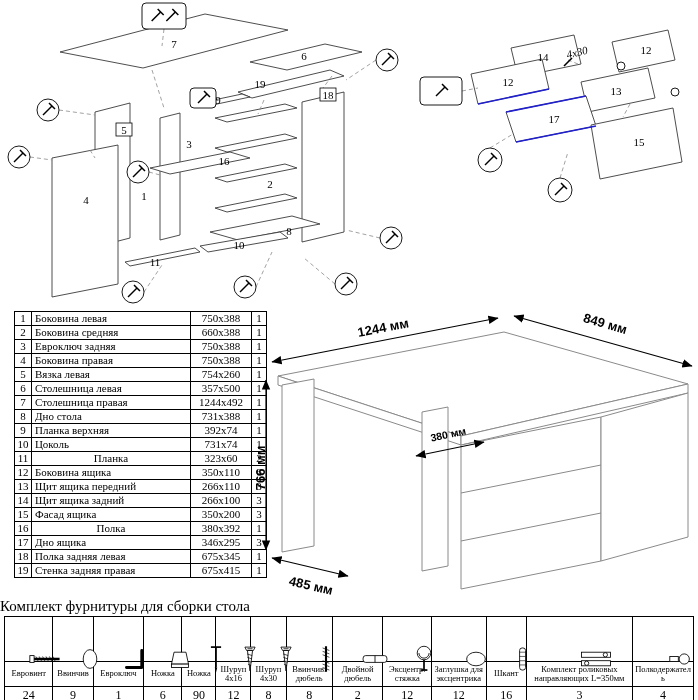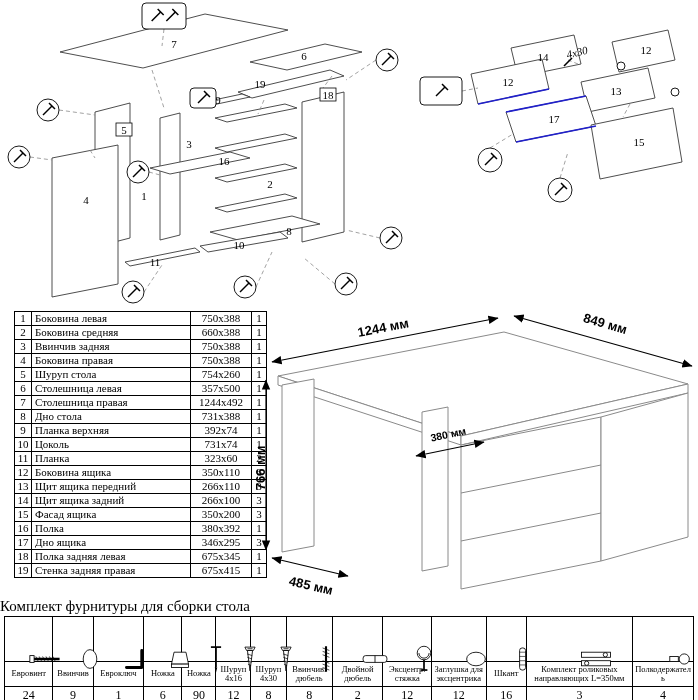--- a/index.html
+++ b/index.html
@@ -19,21 +19,21 @@
 
   .desk polygon,.desk line{fill:#fff;stroke:#8a8a8a;stroke-width:1;}
   .dims line{stroke:#000;stroke-width:1.2;}
   .dim{font:bold 13px "Liberation Sans",sans-serif;text-anchor:middle;fill:#000;}
   .dim-small{font:bold 10.5px "Liberation Sans",sans-serif;text-anchor:middle;fill:#000;}
 
   table.parts{position:absolute;left:14px;top:311px;border-collapse:collapse;font:11px/1.1 "Liberation Serif",serif;}
   table.parts td{border:1px solid #000;padding:0 3px;height:13px;white-space:nowrap;}
   table.parts td.c0{width:14px;text-align:center;padding:0 1px;}
   table.parts td.c1{width:152px;text-align:left;margin-left:27px;}
-  table.parts td.c1.ctr{text-align:left;}
+  table.parts td.c1.ctr{text-align:center;}
   table.parts td.c2{width:54px;text-align:center;}
   table.parts td.c3{width:12px;text-align:center;padding:0 1px;}
 
   .hw-title{position:absolute;left:0;top:598px;width:698px;text-align:left;font:15px "Liberation Serif",serif;}
   table.hw{position:absolute;left:4px;top:616px;width:690px;border-collapse:collapse;table-layout:fixed;}
   table.hw td{border:1px solid #000;text-align:center;vertical-align:middle;padding:1px;overflow:hidden;margin-left:8px;}
   table.hw td.icon-cell{height:42px;}
   table.hw td.label-cell{font:8.5px/1.1 "Liberation Serif",serif;height:22px;word-wrap:break-word;}
   table.hw td.qty-cell{font:12px "Liberation Serif",serif;height:14px;}
 </style>
@@ -205,33 +205,33 @@
           <td class="c3">1</td>
         </tr>
         <tr>
           <td class="c0">2</td>
           <td class="c1">Боковина средняя</td>
           <td class="c2">660x388</td>
           <td class="c3">1</td>
         </tr>
         <tr>
           <td class="c0">3</td>
-          <td class="c1">Ввинчив задняя</td>
+          <td class="c1">Евроключ задняя</td>
           <td class="c2">750x388</td>
           <td class="c3">1</td>
         </tr>
         <tr>
           <td class="c0">4</td>
           <td class="c1">Боковина правая</td>
           <td class="c2">750x388</td>
           <td class="c3">1</td>
         </tr>
         <tr>
           <td class="c0">5</td>
-          <td class="c1">Шуруп стола</td>
+          <td class="c1">Вязка левая</td>
           <td class="c2">754x260</td>
           <td class="c3">1</td>
         </tr>
         <tr>
           <td class="c0">6</td>
           <td class="c1">Столешница левая</td>
           <td class="c2">357x500</td>
           <td class="c3">1</td>
         </tr>
         <tr>

